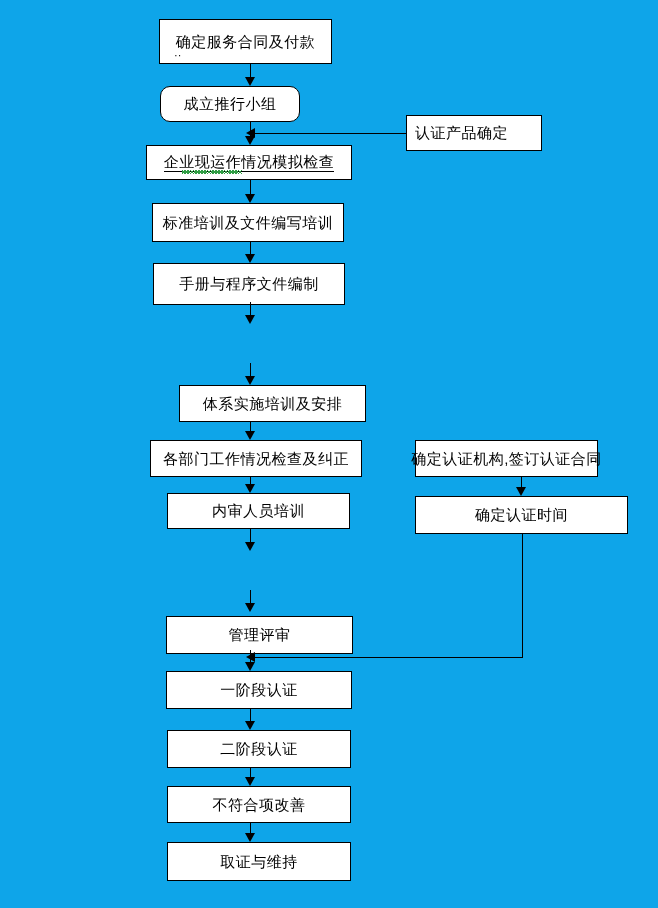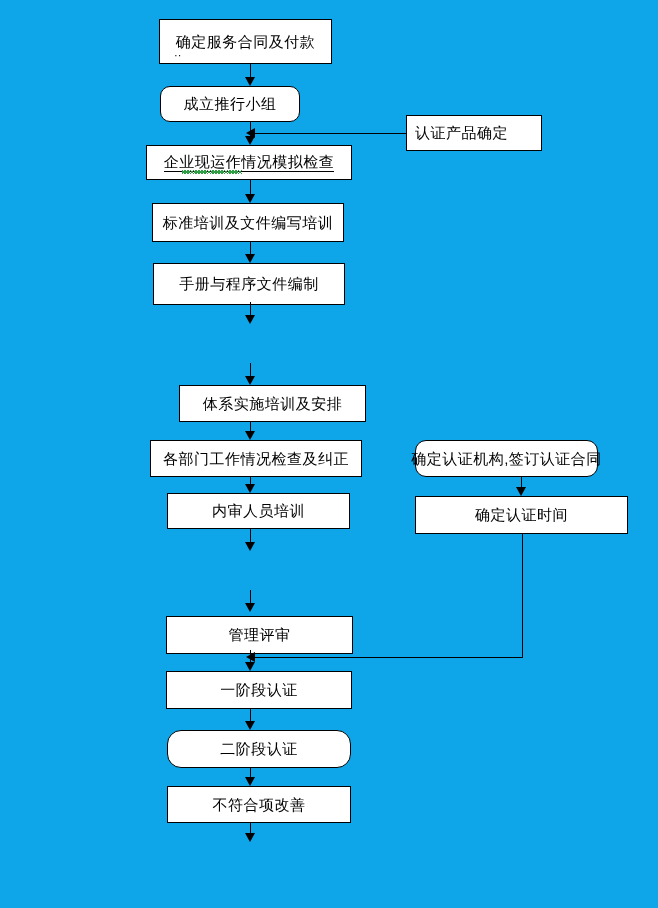--- a/index.html
+++ b/index.html
@@ -136,34 +136,37 @@
 
 
   <div class="node" style="left:166px; top:616px; width:187px; height:38px;">
     <span class="label">管理评审</span>
   </div>
 
   <div class="node" style="left:166px; top:671px; width:186px; height:38px;">
     <span class="label">一阶段认证</span>
   </div>
 
-  <div class="node" style="left:167px; top:730px; width:184px; height:38px;border-radius:14px;">
+  <div class="node" style="left:167px; top:730px; width:184px; height:38px;">
     <span class="label">二阶段认证</span>
   </div>
 
   <div class="node" style="left:167px; top:786px; width:184px; height:37px;">
     <span class="label">不符合项改善</span>
   </div>
 
+  <div class="node" style="left:167px; top:842px; width:184px; height:39px;">
+    <span class="label">取证与维持</span>
+  </div>
 
   <div class="node left-align" style="left:406px; top:115px; width:136px; height:36px;text-align:right;">
     <span class="label">认证产品确定</span>
   </div>
 
-  <div class="node" style="left:415px; top:440px; width:183px; height:37px;border-radius:11px;">
+  <div class="node" style="left:415px; top:440px; width:183px; height:37px;">
     <span class="label">确定认证机构,签订认证合同</span>
   </div>
 
   <div class="node" style="left:415px; top:496px; width:213px; height:38px;">
     <span class="label">确定认证时间</span>
   </div>
 
   <div class="vline" style="left:250px; top:64px; height:13px;"></div>
   <div class="arrow-down" style="left:245px; top:77px;"></div>
 

